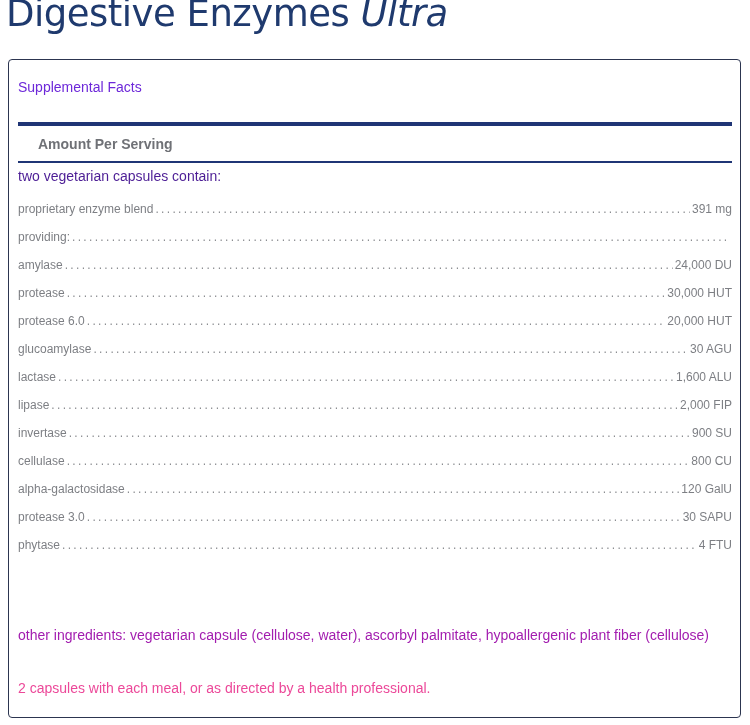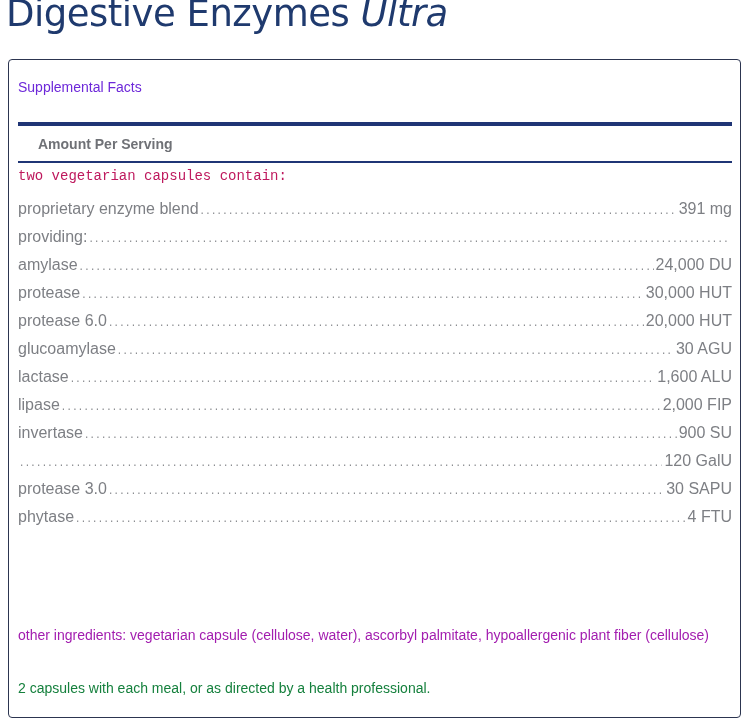--- a/index.html
+++ b/index.html
@@ -20,44 +20,44 @@
       font-size: 14px; color: #6d28d9;
     }
     .rule-thick { position: absolute; left: 9px; width: 714px; top: 62px; height: 4px; background: #1f3575; }
     .rule-thin  { position: absolute; left: 9px; width: 714px; top: 101px; height: 2px; background: #1f3575; }
     .amount {
       position: absolute; left: 9px; top: 76px;
       font-size: 14px; font-weight: bold; color: #6f7176; margin-left: 20px;
     }
     .serving {
       position: absolute; left: 9px; top: 108px;
-      font-size: 14px; color: #be185d; font-family: Liberation Mono, monospace;
+      font-size: 14px; color: #4c1d95;
     }
     .rows { position: absolute; left: 9px; top: 140px; width: 714px; }
     .row {
       display: flex; align-items: baseline; height: 28px; line-height: 18px;
-      font-size: 16px; color: #7d7f84; white-space: nowrap; overflow: hidden;
+      font-size: 12px; color: #7d7f84; white-space: nowrap; overflow: hidden;
     }
     .row .name { flex: 0 0 auto; }
     .row .dots {
       flex: 1 1 auto; overflow: hidden; margin: 0 2px;
       color: #8a8c90; letter-spacing: 2.2px; font-size: 12px;
     }
     .row .dots::before {
       content: ". . . . . . . . . . . . . . . . . . . . . . . . . . . . . . . . . . . . . . . . . . . . . . . . . . . . . . . . . . . . . . . . . . . . . . . . . . . . . . . . . . . . . . . . . . . . . . . . . . . . . . . . . . . . . . . . . . . . . . . . . . . . . . . . . . . . . . . . . . . . . . . . .";
       letter-spacing: 0px; word-spacing: -1px;
     }
     .row .amt { flex: 0 0 auto; }
     .other {
       position: absolute; left: 9px; top: 564px; width: 714px;
       font-size: 14px; line-height: 23px; color: #a21caf;
     }
     .directions {
       position: absolute; left: 9px; top: 620px;
-      font-size: 14px; color: #15803d;
+      font-size: 14px; color: #ec4899;
     }
   </style>
 </head>
 <body>
 
 <h1 class="title"><span>Digestive Enzymes</span> <span class="ital">Ultra</span></h1>
 
 <div class="card">
   <h2 class="facts-heading">Supplemental Facts</h2>
   <div class="rule-thick"></div>
@@ -105,20 +105,26 @@
         <span class="name">lipase</span>
         <span class="dots"></span>
         <span class="amt">2,000 FIP</span>
       </div>
     <div class="row">
         <span class="name">invertase</span>
         <span class="dots"></span>
         <span class="amt">900 SU</span>
       </div>
     <div class="row">
+        <span class="name">cellulase</span>
+        <span class="dots"></span>
+        <span class="amt">800 CU</span>
+      </div>
+    <div class="row">
+        <span class="name">alpha-galactosidase</span>
         <span class="dots"></span>
         <span class="amt">120 GalU</span>
       </div>
     <div class="row">
         <span class="name">protease 3.0</span>
         <span class="dots"></span>
         <span class="amt">30 SAPU</span>
       </div>
     <div class="row">
         <span class="name">phytase</span>

